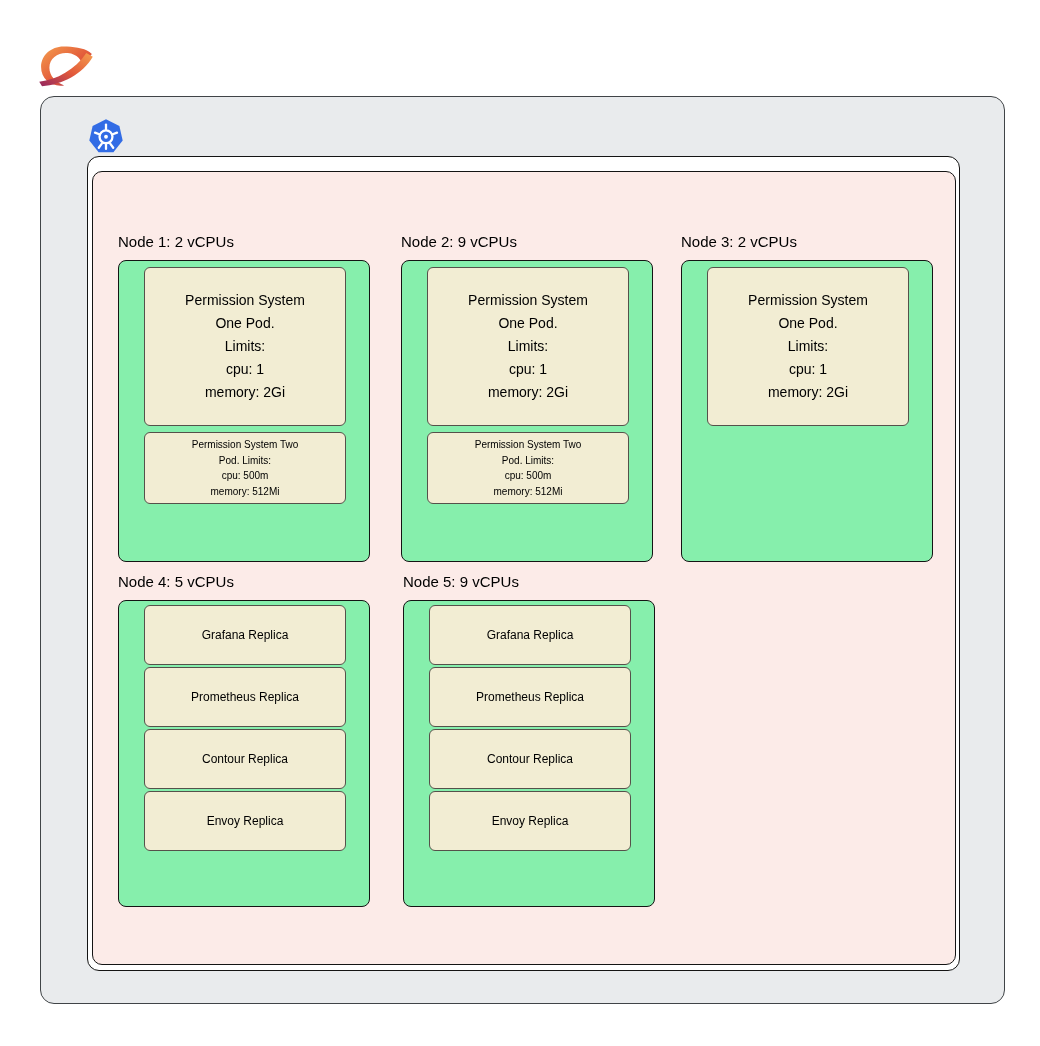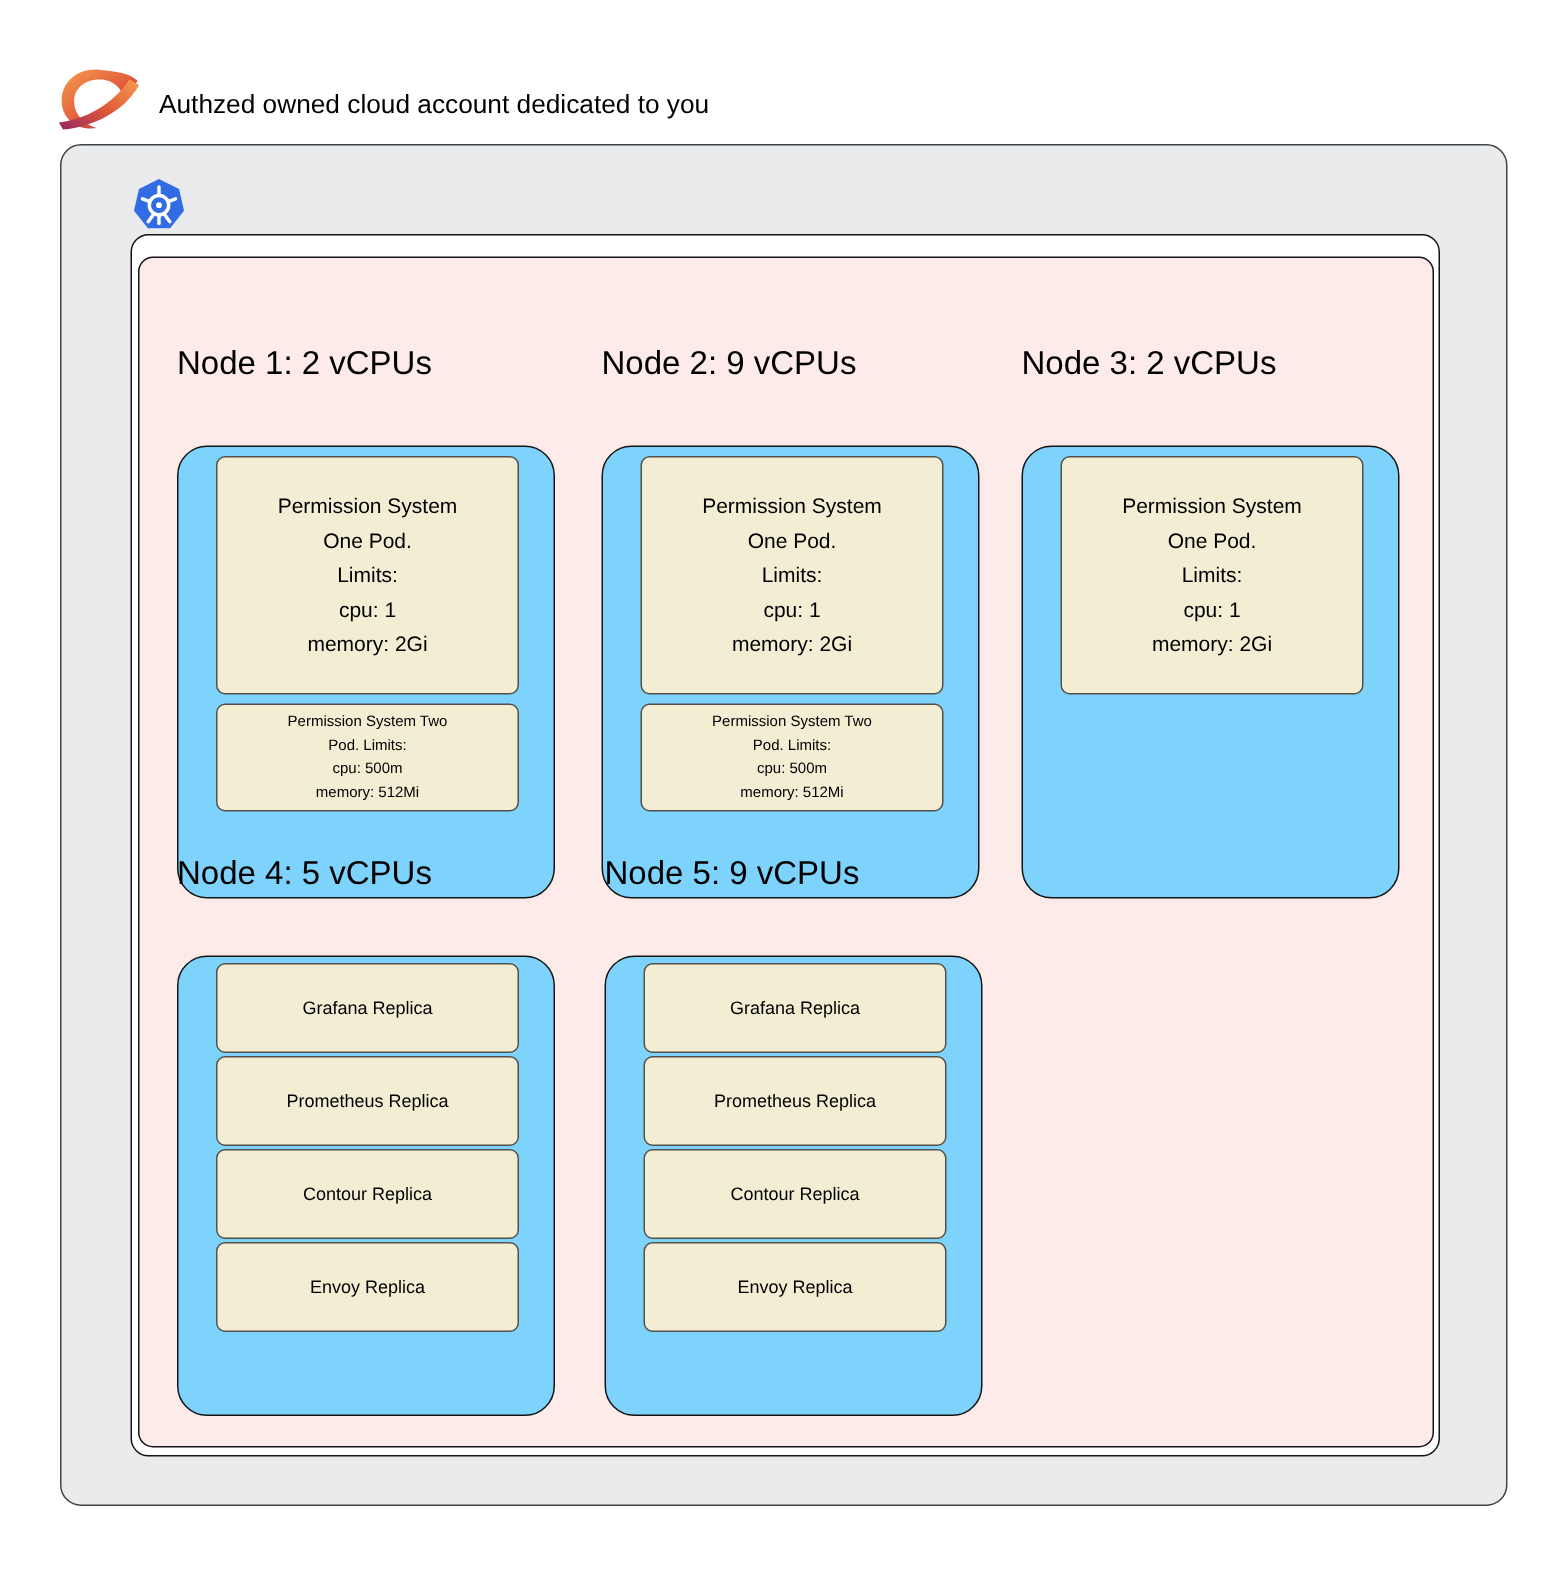--- a/index.html
+++ b/index.html
@@ -22,25 +22,24 @@
   
   .cluster-box{
     left:46px;top:59px;width:871px;height:813px;
     background:#ffffff;border:1.5px solid #141414;border-radius:12px;
   }
   
   .pink-box{
     left:4px;top:14px;width:862px;height:792px;
     background:#fcebe8;border:1.5px solid #141414;border-radius:10px;
   }
-  .node-label{font-size:22px;line-height:24px;white-space:nowrap;}
+  .node-label{font-size:15px;line-height:24px;white-space:nowrap;}
   .node-box{
-    background:#7dd3fc;border:1.2px solid #141414;border-radius:20px;
+    background:#86efac;border:1.2px solid #141414;border-radius:8px;
     width:250px;
-    margin-top:37px;
   }
   .pod{
     position:absolute;left:25px;width:200px;
     background:#f2edd3;border:1px solid #55514a;border-radius:6px;
     display:flex;align-items:center;justify-content:center;
     text-align:center;white-space:pre-line;
   }
   .pod-large{top:6px;height:157px;font-size:14px;line-height:23px;}
   .pod-small{top:171px;height:70px;font-size:10px;line-height:15.5px;}
   .pod-replica{height:58px;font-size:12px;line-height:17px;}
@@ -61,21 +60,20 @@
         <linearGradient id="agB" x1="0" y1="1" x2="1" y2="0">
           <stop offset="0" stop-color="#93265f"></stop>
           <stop offset="0.5" stop-color="#e2593a"></stop>
           <stop offset="1" stop-color="#f59e4e"></stop>
         </linearGradient>
       </defs>
       <path fill="url(#agA)" d="M33 5 C18 3 5 13 5 27 C5 40 16 49 30 47 C21 44 14 37 14 28 C14 17 24 11 34 12 C44 13 50 20 49 27 L60 13 C54 7 44 6 33 5 Z"></path>
       <path fill="url(#agB)" d="M3 43 C22 41 42 30 54 12 L61 16 C50 35 28 46 6 48 Z"></path>
     </svg>
   </span>
-  <span class="abs account-label">Authzed owned cloud account dedicated to you</span>
 
   <div class="abs outer-box">
 
     <span class="abs k8s-icon">
       <svg viewBox="0 0 100 100" width="38" height="38" aria-hidden="true">
         <polygon points="50,6 85.2,23.9 93.9,62 69.5,92.6 30.5,92.6 6.1,62 14.8,23.9" fill="#326ce5"></polygon>
         <g stroke="#ffffff" stroke-width="6" stroke-linecap="round">
           <line x1="50" y1="20" x2="50" y2="33"></line>
           <line x1="50" y1="71" x2="50" y2="84"></line>
           <line x1="21" y1="41" x2="34" y2="46"></line>

